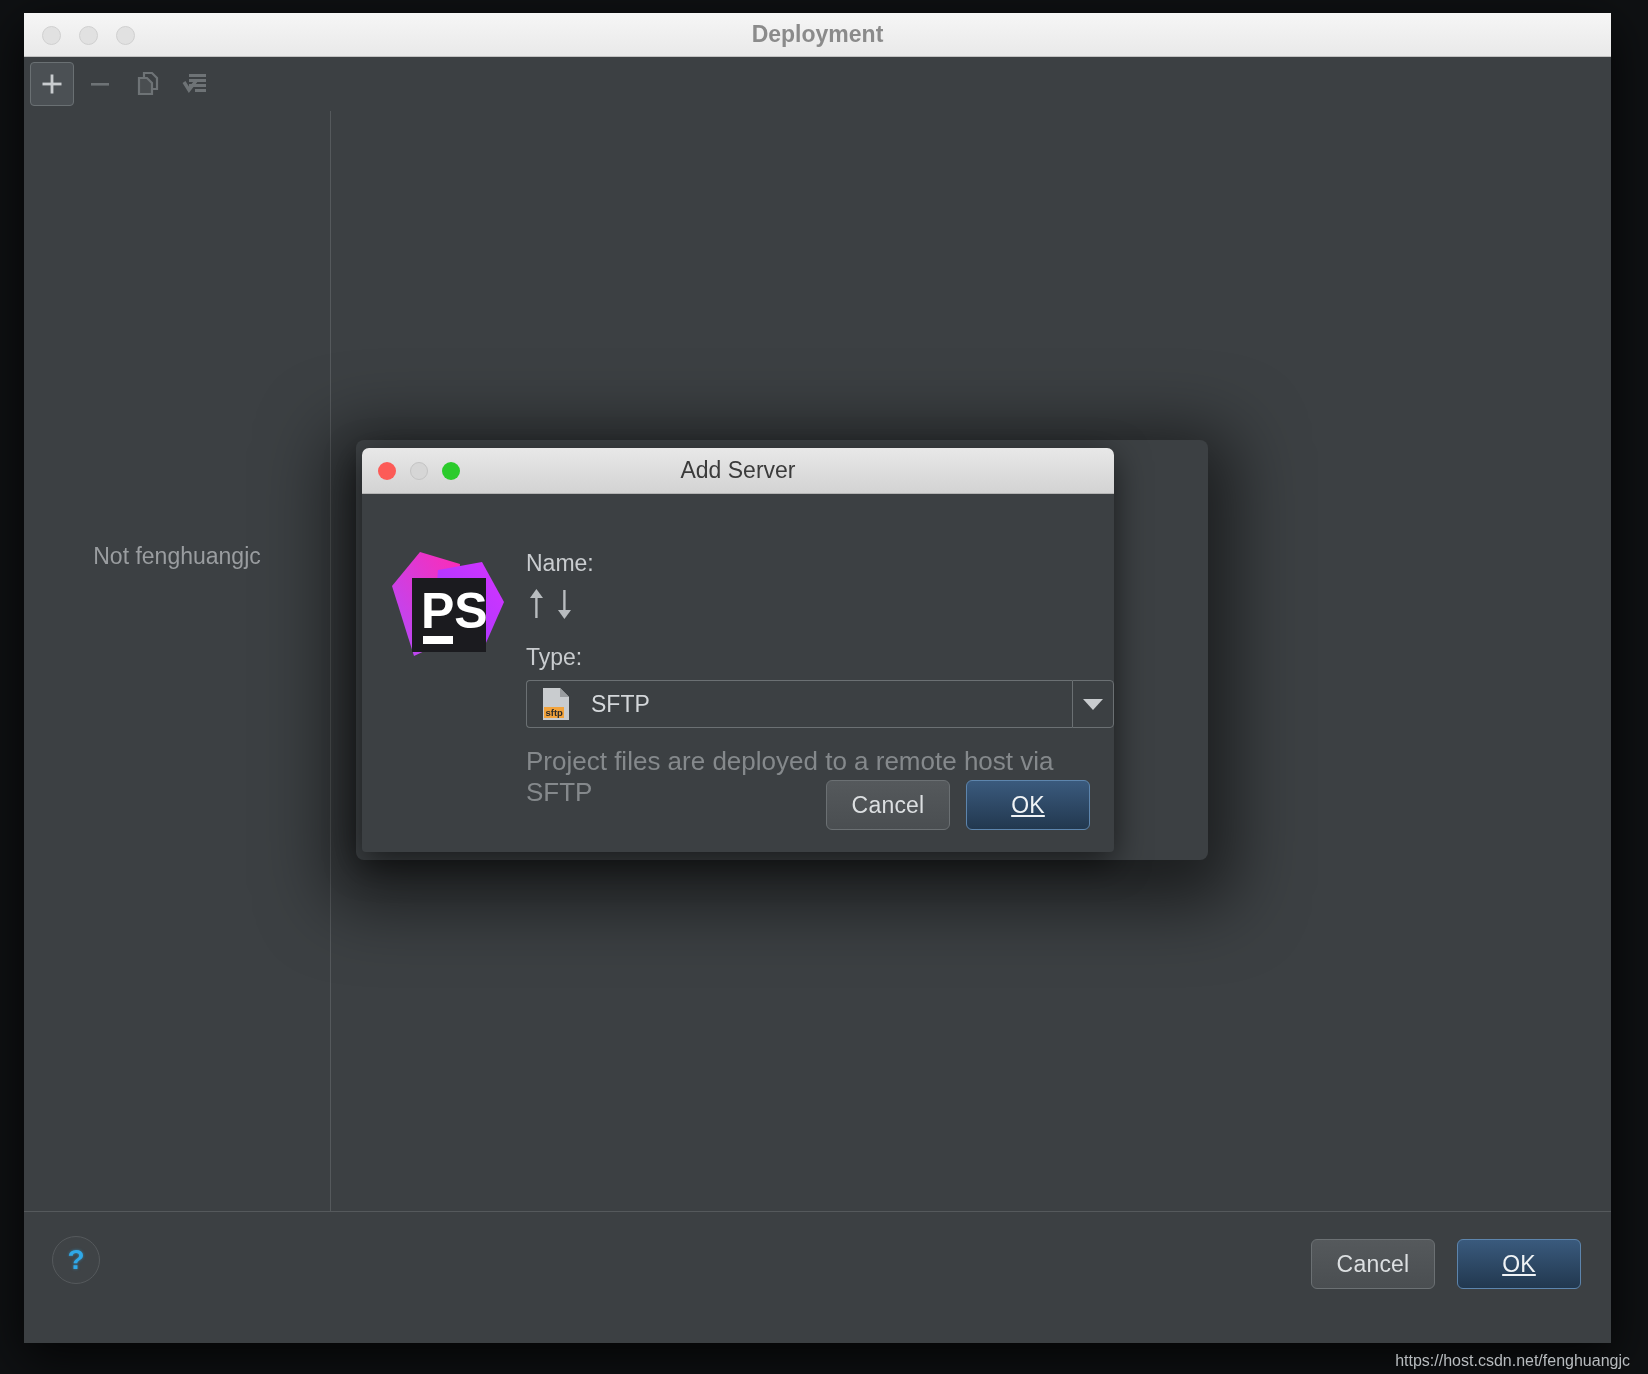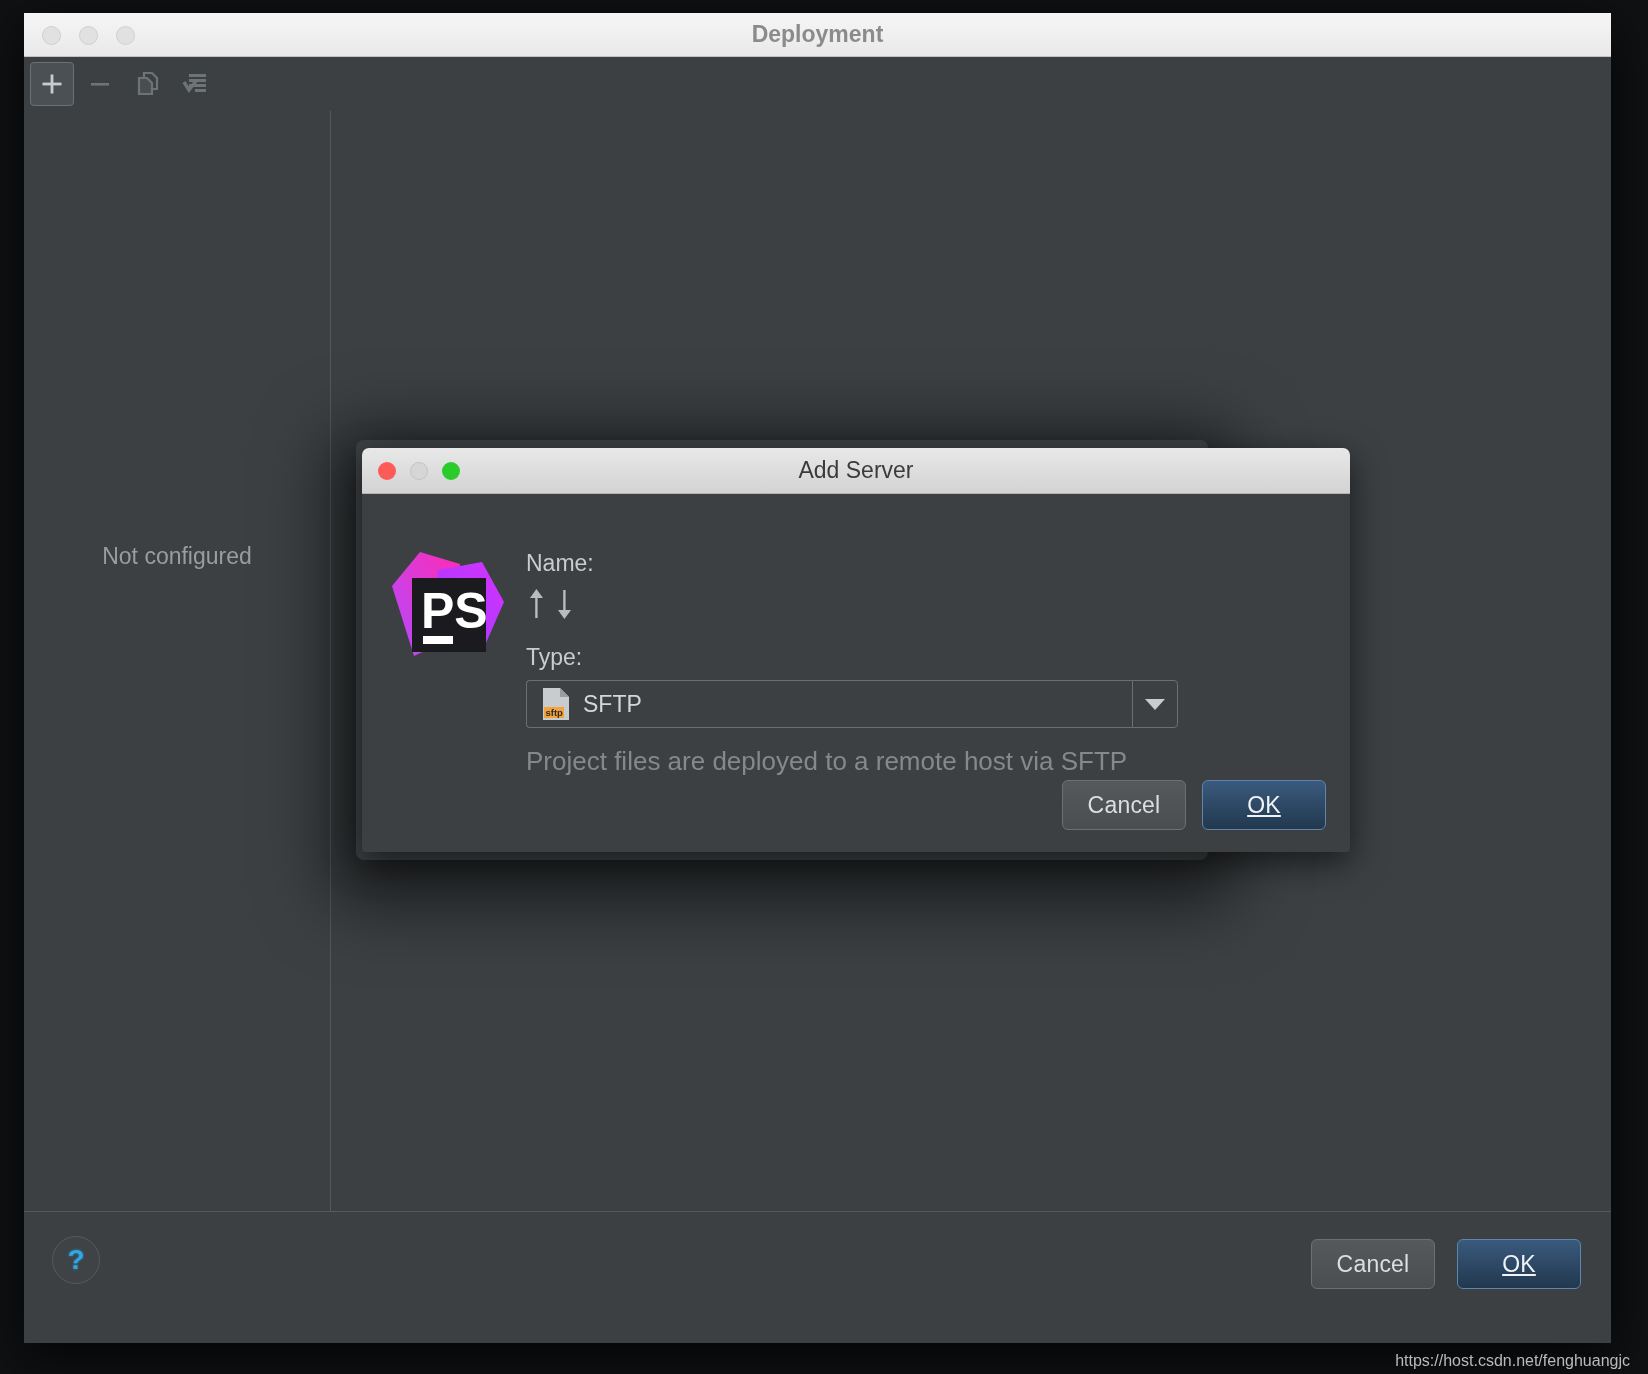--- a/index.html
+++ b/index.html
@@ -156,21 +156,21 @@
   #dialog-shadow {
     position: absolute;
     left: 356px; top: 440px;
     width: 852px; height: 420px;
     border-radius: 8px;
     box-shadow: 0 18px 70px 26px rgba(0,0,0,.55);
   }
   #dialog {
     position: absolute;
     left: 362px; top: 448px;
-    width: 988px; height: 404px;
+    width: 752px; height: 404px;
     background: #3c4043;
     border-radius: 7px 7px 4px 4px;
     overflow: hidden;
     box-shadow: 0 10px 34px rgba(0,0,0,.6);
   }
   #dialog-titlebar {
     position: relative;
     height: 46px;
     background: linear-gradient(#e8e8e8, #d3d3d3);
     border-bottom: 1px solid #b4b4b4;
@@ -234,21 +234,21 @@
   .spacer-20 { height: 22px; }
 
   #type-row { display: flex; align-items: stretch; }
   #type-select {
     width: 606px; height: 48px;
     background: #3c4043;
     border: 1px solid #6b7073;
     border-right: none;
     border-radius: 4px 0 0 4px;
     display: flex; align-items: center;
-    gap: 12px;
+    gap: 20px;
     padding-left: 14px;
     font-size: 23px;
     color: #d4d7da;
   }
   #type-arrow {
     width: 46px;
     background: #3c4043;
     border: 1px solid #6b7073;
     border-radius: 0 4px 4px 0;
     display: flex; align-items: center; justify-content: center;
@@ -316,21 +316,21 @@
           <rect x="7" y="4" width="17" height="3" fill="#6e7376"></rect>
           <rect x="7" y="9" width="17" height="3" fill="#6e7376"></rect>
           <rect x="7" y="14" width="17" height="3" fill="#6e7376"></rect>
           <rect x="13" y="19" width="11" height="3" fill="#6e7376"></rect>
           <path d="M2 12l5 8 7-9" fill="none" stroke="#6e7376" stroke-width="3.4"></path>
         </svg>
       </div>
     </div>
 
     <div id="sidebar">
-      <div class="empty-label">Not configured</div>
+      <div class="empty-label">Not fenghuangjc</div>
     </div>
 
     <div id="detail-pane"></div>
 
     <div id="footer">
       <div id="help-button">
         <span>?</span>
       </div>
       <div id="footer-actions">
         <div class="btn gray">Cancel</div>

